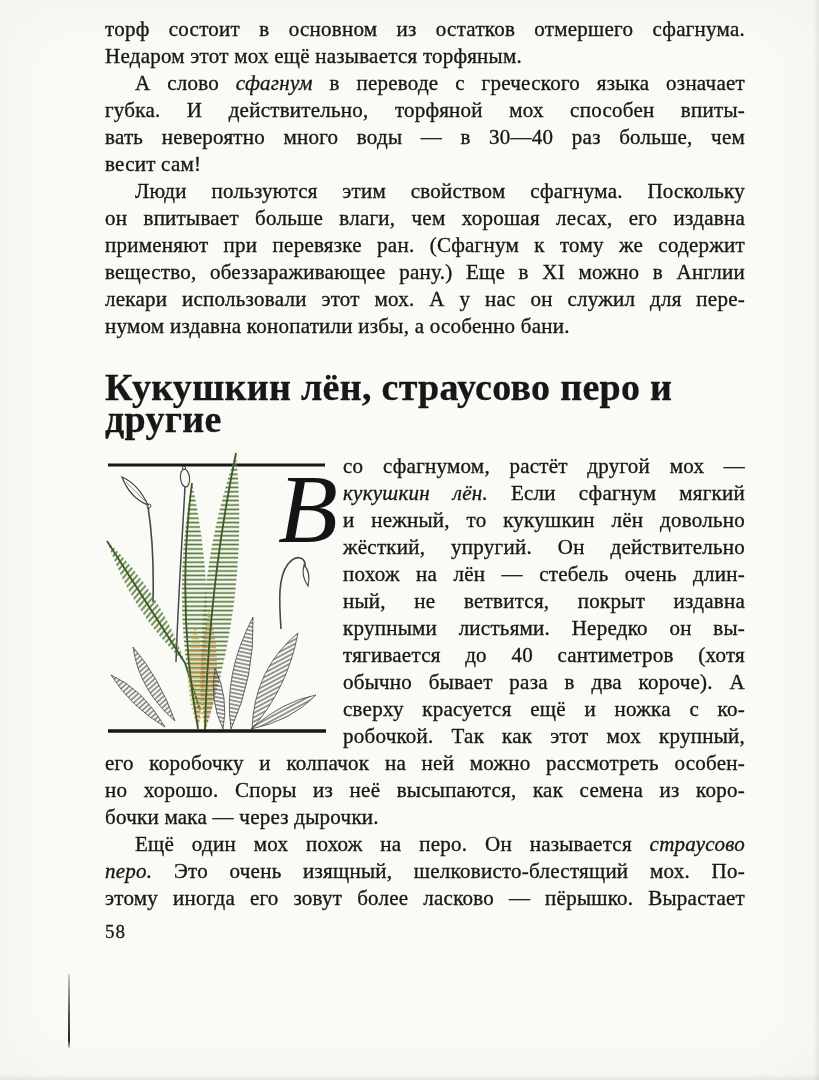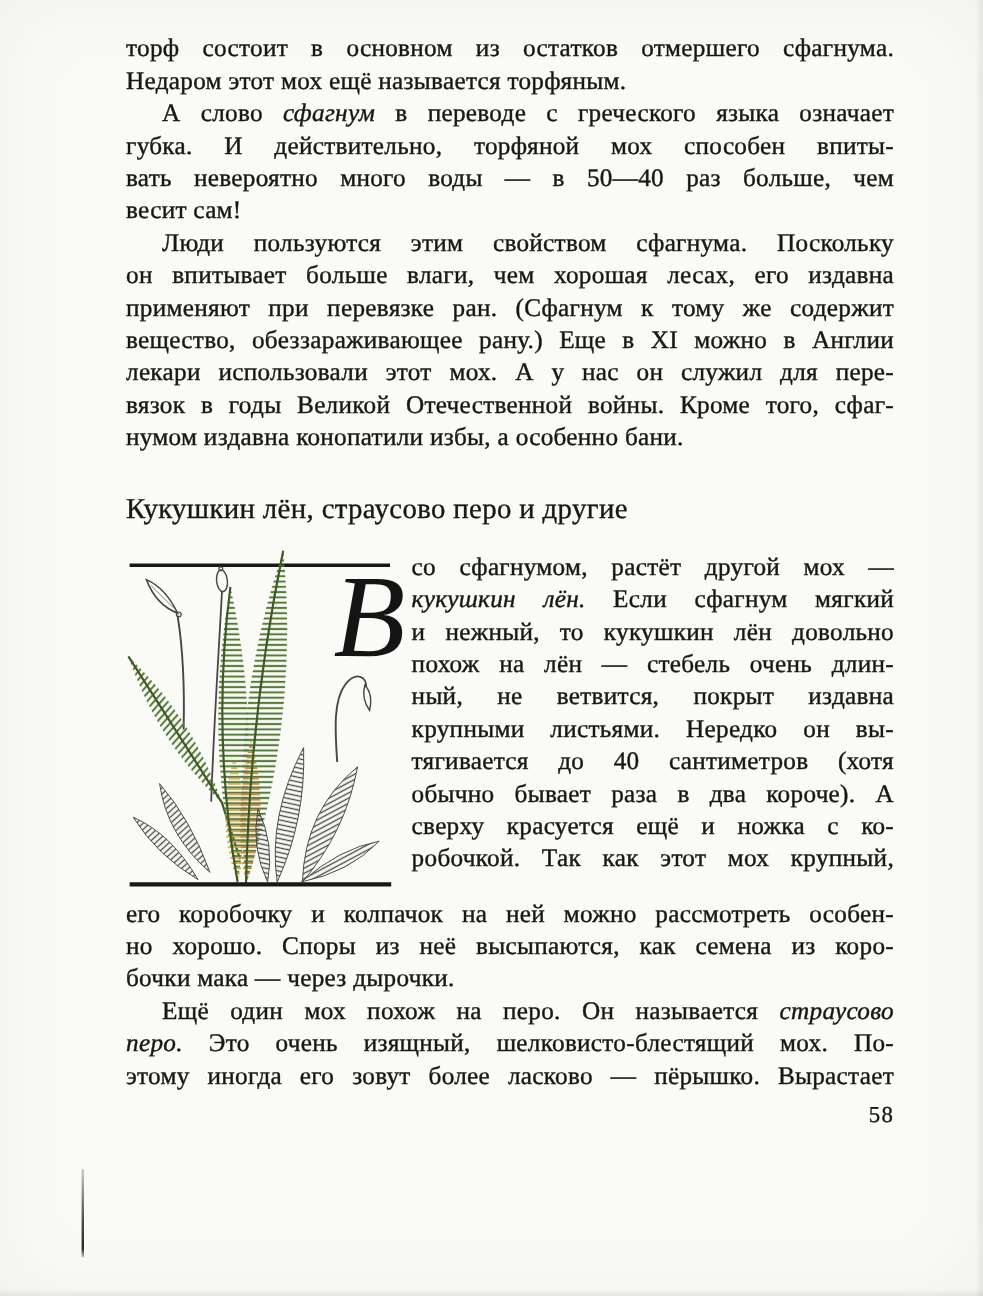--- a/index.html
+++ b/index.html
@@ -6,39 +6,39 @@
   body{
     width:819px;height:1080px;
     background:#fafaf7;
     font-family:"Liberation Serif",serif;
     color:#171717;
     position:relative;
     overflow:hidden;
   }
   .page{
     position:absolute;inset:0;
-    padding:27px 74px 0 105px;
+    padding:16px 74px 0 105px;
     box-sizing:border-box;
     box-shadow:inset 0 0 70px rgba(70,70,60,.05);
   }
   .block .line{
     font-size:21px;
     line-height:27px;
     letter-spacing:.25px;
     text-align:justify;
     text-align-last:justify;
     -webkit-text-stroke:.35px #1a1a1a;
     white-space:normal;
   }
   .line.end{text-align-last:left;}
   .line.indent{text-indent:30px;}
   .line i{}
   .heading{
-    font-size:24px;
-    font-weight:normal;
+    font-size:38px;
+    font-weight:bold;
     line-height:32px;
     letter-spacing:.3px;
     margin:31px 0 16px 0;
     -webkit-text-stroke:.3px #151515;
   }
   .figure-row{display:flex;align-items:flex-start;}
   .illustration{
     width:234px;height:292px;
     position:relative;flex:none;
     margin-top:-1px;
@@ -47,21 +47,21 @@
   .rule{stroke:var(--ink,#171717);}
   .dropcap{
     position:absolute;left:173px;top:10px;
     font-family:"Liberation Serif",serif;
     font-style:italic;
     font-size:98px;line-height:1;
     color:#141414;
   }
   .figure-text{flex:1;padding:2px 0 0 4px;}
   .page-number{
-    text-align:right;
+    text-align:left;
     font-size:19px;
     letter-spacing:1px;
     margin-top:9px;
     -webkit-text-stroke:.3px #1a1a1a;
   }
   .scratch{
     position:absolute;left:68px;top:974px;width:2px;height:74px;
     border-radius:1px;
     background:linear-gradient(to bottom,
       rgba(60,60,60,.25), rgba(25,25,25,.75) 55%,
@@ -75,28 +75,27 @@
 </head>
 <body>
 
 <div class="page">
 
   <div class="block">
       <div class="line">торф состоит в основном из остатков отмершего сфагнума.</div>
       <div class="line end">Недаром этот мох ещё называется торфяным.</div>
       <div class="line indent">А слово <i>сфагнум</i> в переводе с греческого языка означает</div>
       <div class="line">губка. И действительно, торфяной мох способен впиты-</div>
-      <div class="line">вать невероятно много воды — в 50—40 раз больше, чем</div>
+      <div class="line">вать невероятно много воды — в 30—40 раз больше, чем</div>
       <div class="line end">весит сам!</div>
       <div class="line indent">Люди пользуются этим свойством сфагнума. Поскольку</div>
       <div class="line">он впитывает больше влаги, чем хорошая лесах, его издавна</div>
       <div class="line">применяют при перевязке ран. (Сфагнум к тому же содержит</div>
       <div class="line">вещество, обеззараживающее рану.) Еще в XI можно в Англии</div>
       <div class="line">лекари использовали этот мох. А у нас он служил для пере-</div>
-      <div class="line">вязок в годы Великой Отечественной войны. Кроме того, сфаг-</div>
       <div class="line end">нумом издавна конопатили избы, а особенно бани.</div>
     </div>
 
   <h2 class="heading">Кукушкин лён, страусово перо и другие</h2>
 
   <div class="figure-row">
     <div class="illustration">
       <svg class="moss-svg" viewBox="0 0 234 292" aria-hidden="true">
         <defs>
           <pattern id="patGreen" width="5" height="4.4" patternUnits="userSpaceOnUse">
@@ -164,20 +163,21 @@
 
         <line class="rule" x1="3" y1="281" x2="221" y2="281" stroke-width="3.5"></line>
       </svg>
       <span class="dropcap">В</span>
     </div>
 
     <div class="block figure-text">
         <div class="line">со сфагнумом, растёт другой мох —</div>
         <div class="line"><i>кукушкин лён.</i> Если сфагнум мягкий</div>
         <div class="line">и нежный, то кукушкин лён довольно</div>
+        <div class="line">жёсткий, упругий. Он действительно</div>
         <div class="line">похож на лён — стебель очень длин-</div>
         <div class="line">ный, не ветвится, покрыт издавна</div>
         <div class="line">крупными листьями. Нередко он вы-</div>
         <div class="line">тягивается до 40 сантиметров (хотя</div>
         <div class="line">обычно бывает раза в два короче). А</div>
         <div class="line">сверху красуется ещё и ножка с ко-</div>
         <div class="line">робочкой. Так как этот мох крупный,</div>
       </div>
   </div>
 

